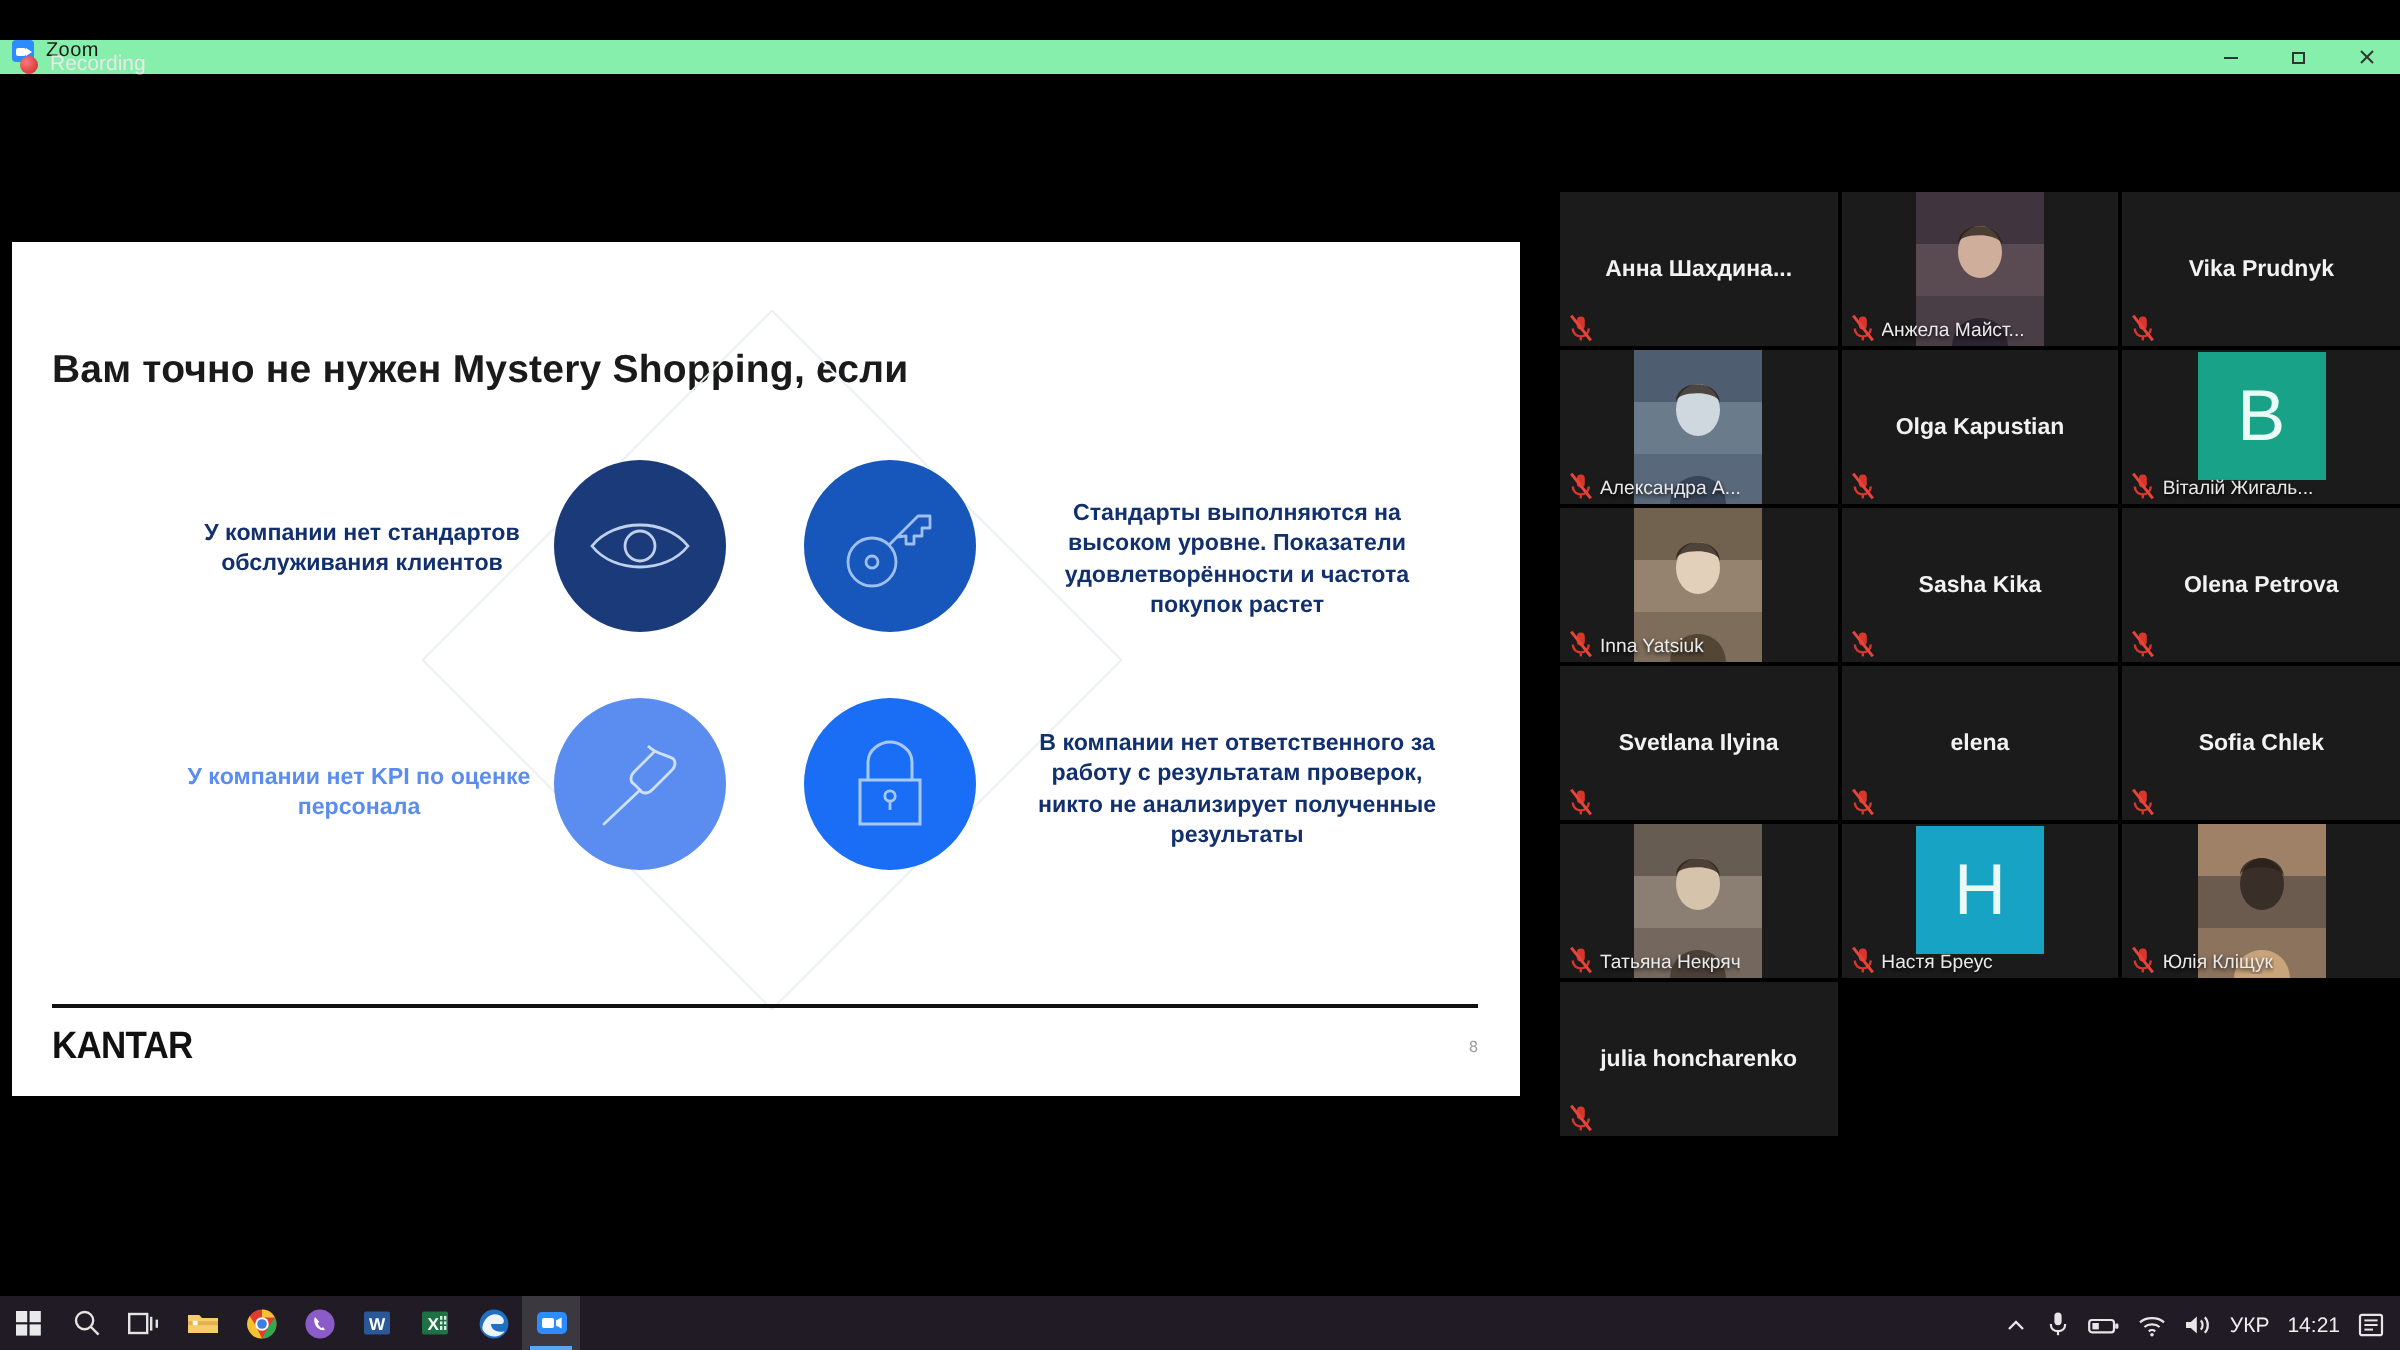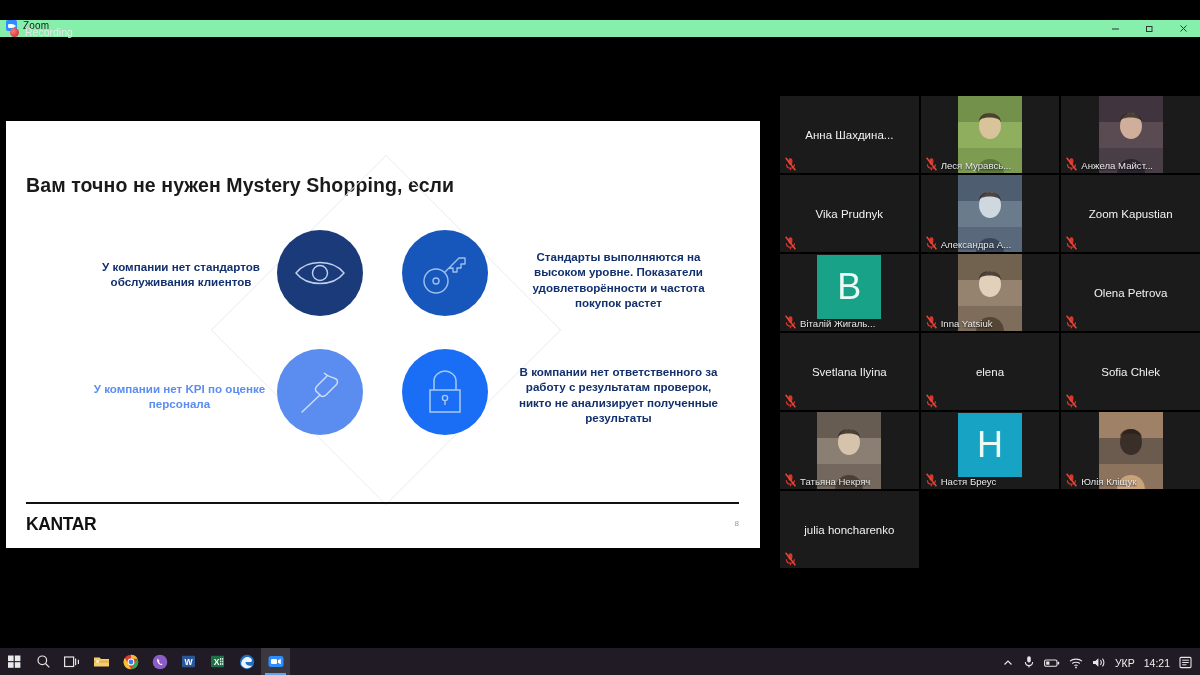--- a/index.html
+++ b/index.html
@@ -106,21 +106,21 @@
     display: grid;
     grid-template-columns: repeat(3, 1fr);
     grid-template-rows: repeat(6, 1fr);
     gap: 2px;
   }
   .tile {
     position: relative; background: #1b1b1b; overflow: hidden;
     display: flex; align-items: center; justify-content: center;
   }
   .tile-name-center {
-    font-size: 11.5px; font-weight: normal; color: #f2f2f2; text-align: center;
+    font-size: 11.5px; font-weight: bold; color: #f2f2f2; text-align: center;
     padding: 0 6px;
   }
   .tile-name-bottom {
     position: absolute; left: 20px; bottom: 2px;
     font-size: 9.6px; color: #eaeaea; white-space: nowrap;
     max-width: 116px; overflow: hidden; text-overflow: ellipsis;
     text-shadow: 0 1px 2px rgba(0,0,0,.9);
   }
   .mic {
     position: absolute; left: 4px; bottom: 2px; width: 13px; height: 14px;
@@ -241,37 +241,20 @@
         <svg class="mic" viewBox="0 0 13 14">
   <rect x="4.4" y="1.2" width="4" height="6.6" rx="2" fill="#d9362b"></rect>
   <path d="M2.4 7.2 C2.4 9.8 4.3 11.2 6.4 11.2 C8.5 11.2 10.4 9.8 10.4 7.2" fill="none" stroke="#d9362b" stroke-width="1.2"></path>
   <line x1="6.4" y1="11.2" x2="6.4" y2="13.2" stroke="#d9362b" stroke-width="1.2"></line>
   <line x1="1.6" y1="0.8" x2="11.4" y2="13.2" stroke="#e8453a" stroke-width="1.5"></line>
 </svg>
         <div class="tile-name-center">Анна  Шахдина...</div>
       </div>
       <div class="tile">
         <svg class="photo" viewBox="0 0 64 78" preserveAspectRatio="none">
-    <rect width="64" height="78" fill="#8fae5e"></rect>
-    <rect y="0" width="64" height="26" fill="#5d7a3c" opacity=".55"></rect>
-    <rect y="52" width="64" height="26" fill="#5d7a3c" opacity=".35"></rect>
-    <ellipse cx="32" cy="30" rx="11" ry="13" fill="#d8c39a"></ellipse>
-    <path d="M18 78 C18 58 46 58 46 78 Z" fill="#5d7a3c"></path>
-    <path d="M21 26 C21 14 43 14 43 27 C43 20 21 20 21 26 Z" fill="#2a2119" opacity=".8"></path>
-  </svg>
-        <svg class="mic" viewBox="0 0 13 14">
-  <rect x="4.4" y="1.2" width="4" height="6.6" rx="2" fill="#d9362b"></rect>
-  <path d="M2.4 7.2 C2.4 9.8 4.3 11.2 6.4 11.2 C8.5 11.2 10.4 9.8 10.4 7.2" fill="none" stroke="#d9362b" stroke-width="1.2"></path>
-  <line x1="6.4" y1="11.2" x2="6.4" y2="13.2" stroke="#d9362b" stroke-width="1.2"></line>
-  <line x1="1.6" y1="0.8" x2="11.4" y2="13.2" stroke="#e8453a" stroke-width="1.5"></line>
-</svg>
-        <div class="tile-name-bottom">Леся Муравсь...</div>
-      </div>
-      <div class="tile">
-        <svg class="photo" viewBox="0 0 64 78" preserveAspectRatio="none">
     <rect width="64" height="78" fill="#5a4a52"></rect>
     <rect y="0" width="64" height="26" fill="#2c2430" opacity=".55"></rect>
     <rect y="52" width="64" height="26" fill="#2c2430" opacity=".35"></rect>
     <ellipse cx="32" cy="30" rx="11" ry="13" fill="#cfae9c"></ellipse>
     <path d="M18 78 C18 58 46 58 46 78 Z" fill="#2c2430"></path>
     <path d="M21 26 C21 14 43 14 43 27 C43 20 21 20 21 26 Z" fill="#2a2119" opacity=".8"></path>
   </svg>
         <svg class="mic" viewBox="0 0 13 14">
   <rect x="4.4" y="1.2" width="4" height="6.6" rx="2" fill="#d9362b"></rect>
   <path d="M2.4 7.2 C2.4 9.8 4.3 11.2 6.4 11.2 C8.5 11.2 10.4 9.8 10.4 7.2" fill="none" stroke="#d9362b" stroke-width="1.2"></path>
@@ -306,21 +289,21 @@
 </svg>
         <div class="tile-name-bottom">Александра А...</div>
       </div>
       <div class="tile">
         <svg class="mic" viewBox="0 0 13 14">
   <rect x="4.4" y="1.2" width="4" height="6.6" rx="2" fill="#d9362b"></rect>
   <path d="M2.4 7.2 C2.4 9.8 4.3 11.2 6.4 11.2 C8.5 11.2 10.4 9.8 10.4 7.2" fill="none" stroke="#d9362b" stroke-width="1.2"></path>
   <line x1="6.4" y1="11.2" x2="6.4" y2="13.2" stroke="#d9362b" stroke-width="1.2"></line>
   <line x1="1.6" y1="0.8" x2="11.4" y2="13.2" stroke="#e8453a" stroke-width="1.5"></line>
 </svg>
-        <div class="tile-name-center">Zoom Kapustian</div>
+        <div class="tile-name-center">Olga Kapustian</div>
       </div>
       <div class="tile">
         <div class="av-letter" style="background:#18a389">В</div>
         <svg class="mic" viewBox="0 0 13 14">
   <rect x="4.4" y="1.2" width="4" height="6.6" rx="2" fill="#d9362b"></rect>
   <path d="M2.4 7.2 C2.4 9.8 4.3 11.2 6.4 11.2 C8.5 11.2 10.4 9.8 10.4 7.2" fill="none" stroke="#d9362b" stroke-width="1.2"></path>
   <line x1="6.4" y1="11.2" x2="6.4" y2="13.2" stroke="#d9362b" stroke-width="1.2"></line>
   <line x1="1.6" y1="0.8" x2="11.4" y2="13.2" stroke="#e8453a" stroke-width="1.5"></line>
 </svg>
         <div class="tile-name-bottom">Віталій Жигаль...</div>
@@ -342,20 +325,29 @@
 </svg>
         <div class="tile-name-bottom">Inna Yatsiuk</div>
       </div>
       <div class="tile">
         <svg class="mic" viewBox="0 0 13 14">
   <rect x="4.4" y="1.2" width="4" height="6.6" rx="2" fill="#d9362b"></rect>
   <path d="M2.4 7.2 C2.4 9.8 4.3 11.2 6.4 11.2 C8.5 11.2 10.4 9.8 10.4 7.2" fill="none" stroke="#d9362b" stroke-width="1.2"></path>
   <line x1="6.4" y1="11.2" x2="6.4" y2="13.2" stroke="#d9362b" stroke-width="1.2"></line>
   <line x1="1.6" y1="0.8" x2="11.4" y2="13.2" stroke="#e8453a" stroke-width="1.5"></line>
 </svg>
+        <div class="tile-name-center">Sasha Kika</div>
+      </div>
+      <div class="tile">
+        <svg class="mic" viewBox="0 0 13 14">
+  <rect x="4.4" y="1.2" width="4" height="6.6" rx="2" fill="#d9362b"></rect>
+  <path d="M2.4 7.2 C2.4 9.8 4.3 11.2 6.4 11.2 C8.5 11.2 10.4 9.8 10.4 7.2" fill="none" stroke="#d9362b" stroke-width="1.2"></path>
+  <line x1="6.4" y1="11.2" x2="6.4" y2="13.2" stroke="#d9362b" stroke-width="1.2"></line>
+  <line x1="1.6" y1="0.8" x2="11.4" y2="13.2" stroke="#e8453a" stroke-width="1.5"></line>
+</svg>
         <div class="tile-name-center">Olena Petrova</div>
       </div>
       <div class="tile">
         <svg class="mic" viewBox="0 0 13 14">
   <rect x="4.4" y="1.2" width="4" height="6.6" rx="2" fill="#d9362b"></rect>
   <path d="M2.4 7.2 C2.4 9.8 4.3 11.2 6.4 11.2 C8.5 11.2 10.4 9.8 10.4 7.2" fill="none" stroke="#d9362b" stroke-width="1.2"></path>
   <line x1="6.4" y1="11.2" x2="6.4" y2="13.2" stroke="#d9362b" stroke-width="1.2"></line>
   <line x1="1.6" y1="0.8" x2="11.4" y2="13.2" stroke="#e8453a" stroke-width="1.5"></line>
 </svg>
         <div class="tile-name-center">Svetlana Ilyina</div>

